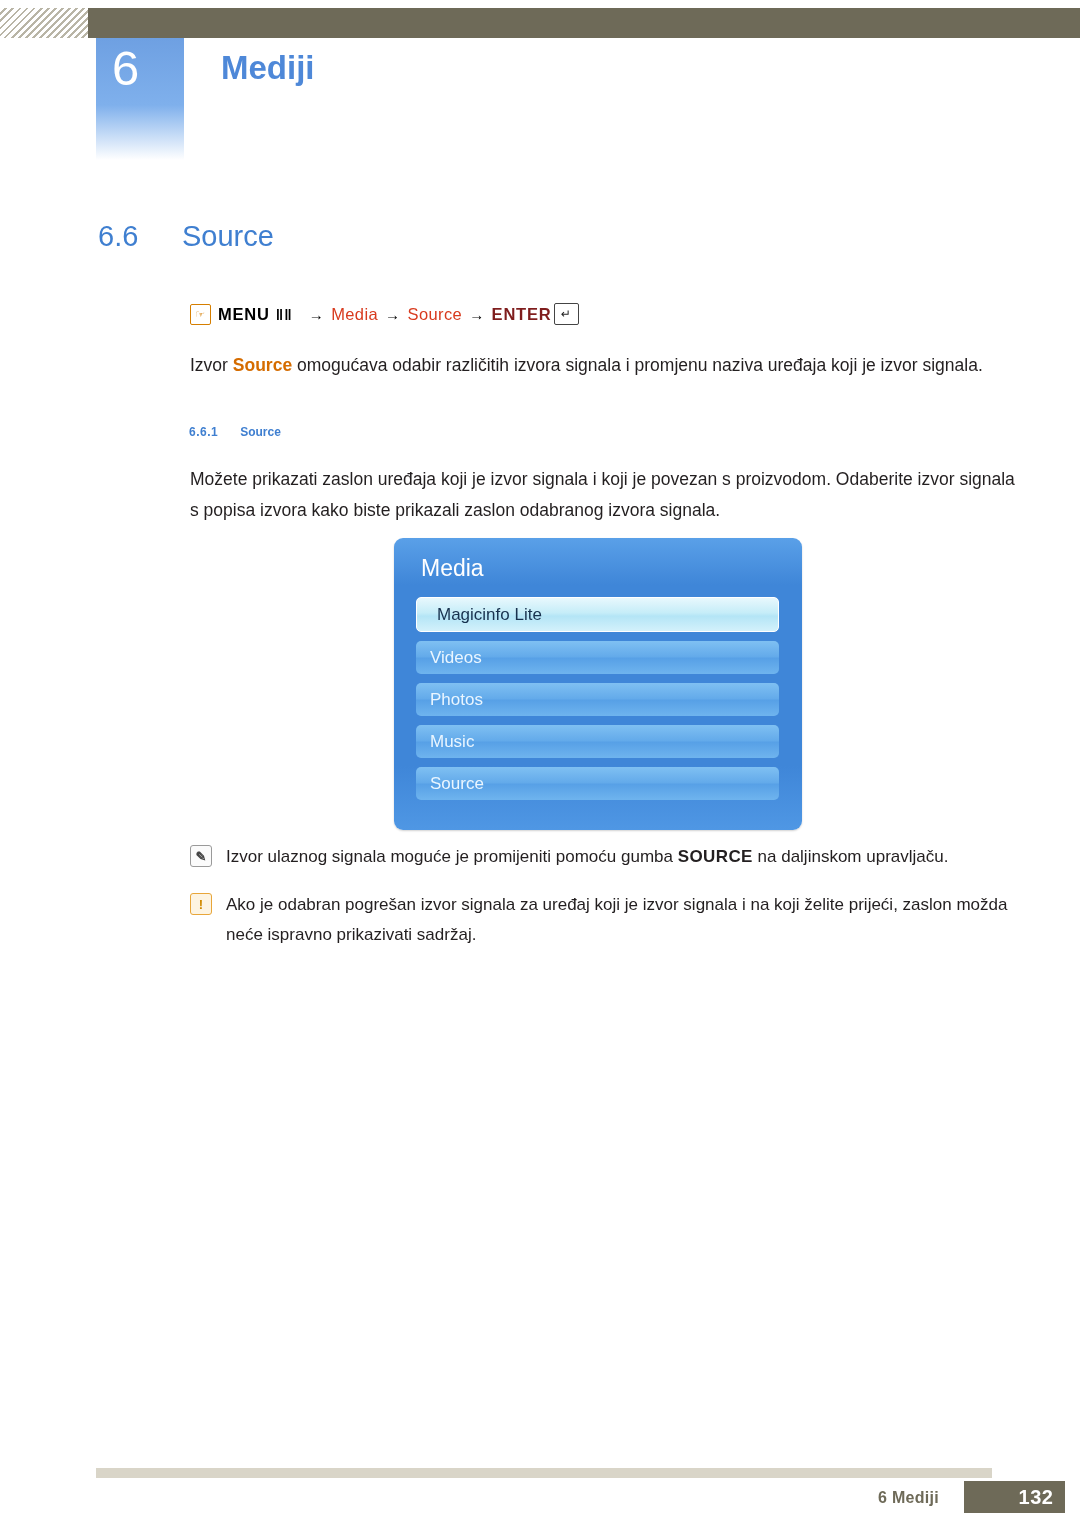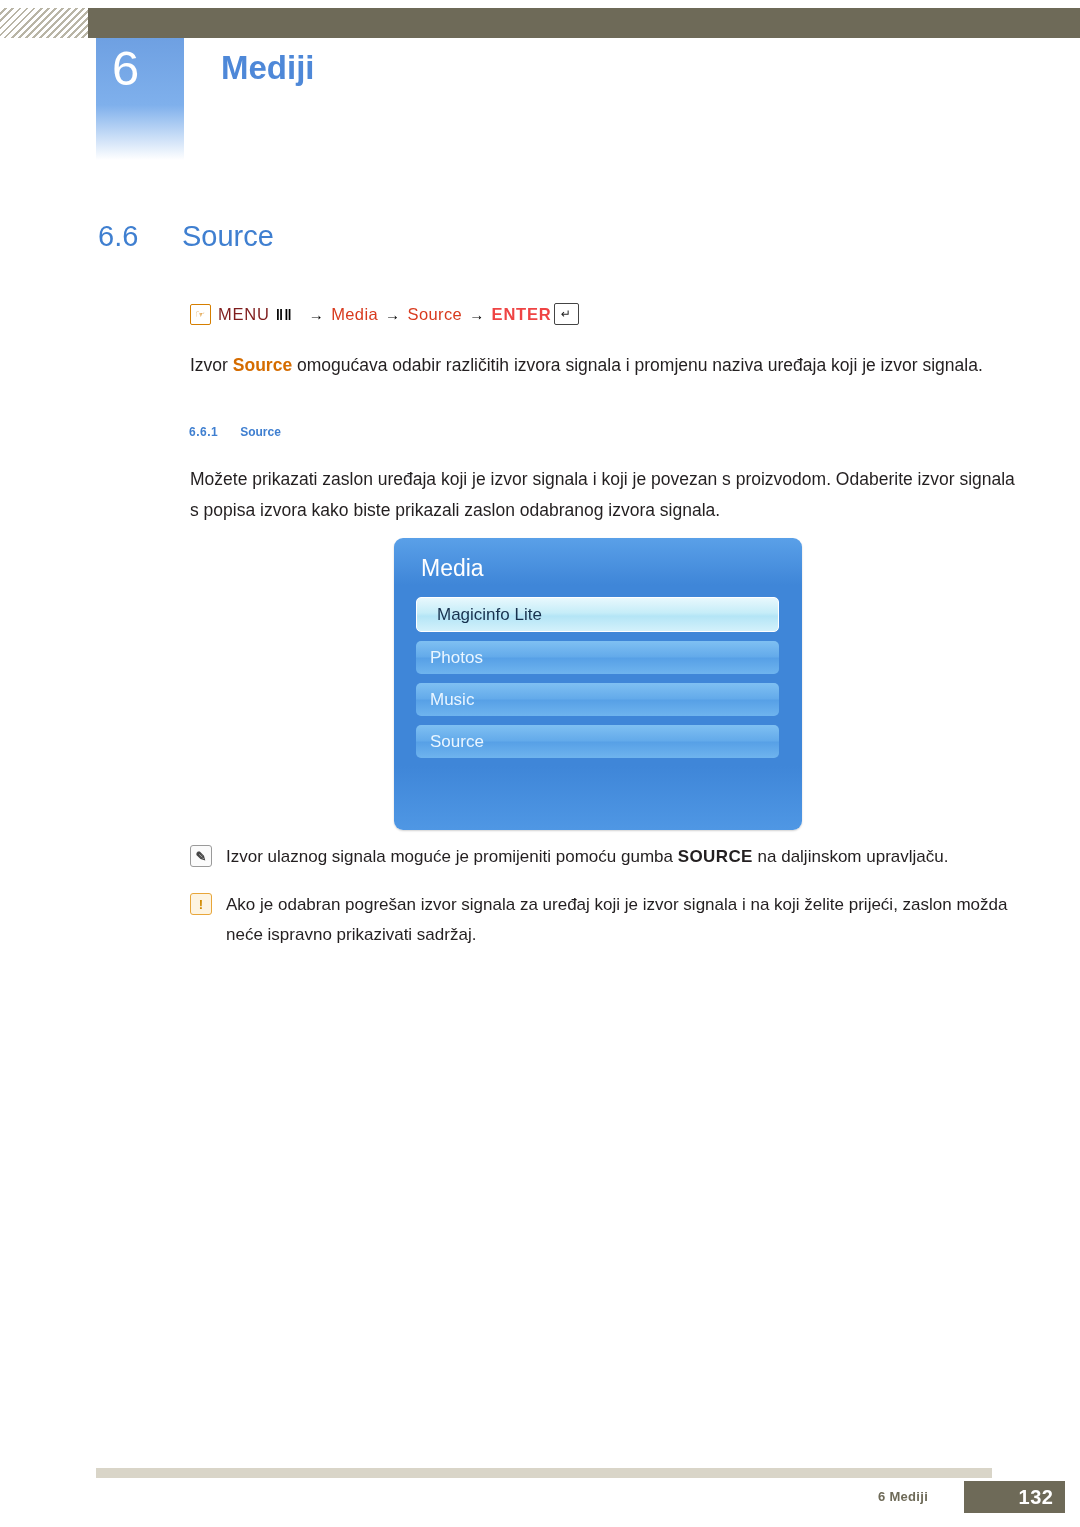--- a/index.html
+++ b/index.html
@@ -102,43 +102,43 @@
     width: 19px;
     height: 19px;
     border: 1px solid #d57e00;
     border-radius: 2px;
     margin-right: 7px;
     font-size: 11px;
     color: #d57e00;
     line-height: 1;
   }
   .mp-menu {
-    color: #7f1d1d;
-    font-weight: normal;
+    color: #000000;
+    font-weight: bold;
     letter-spacing: 0.8px;
   }
   .menu-glyph {
     display: inline-block;
     margin: 0 9px 0 6px;
     letter-spacing: 1px;
     color: #000;
     font-size: 15px;
     font-weight: bold;
   }
   .mp-arrow {
     color: #000;
     margin: 0 7px;
     font-size: 15px;
   }
   .mp-red {
     color: #d83a1e;
     font-weight: normal;
   }
   .mp-enter {
-    color: #ef4444;
+    color: #7f1d1d;
     font-weight: bold;
     letter-spacing: 0.8px;
   }
   .enter-key {
     display: inline-flex;
     align-items: center;
     justify-content: center;
     width: 23px;
     height: 20px;
     border: 1px solid #444;
@@ -272,21 +272,21 @@
     left: 96px;
     top: 1468px;
     width: 896px;
     height: 10px;
     background: #d9d5c8;
   }
   .footer-label {
     position: absolute;
     top: 1489px;
     left: 878px;
-    font-size: 13px;
+    font-size: 16px;
     color: #6e6a58;
     font-weight: bold;
     letter-spacing: 0.3px;
   }
   .footer-page {
     position: absolute;
     top: 1481px;
     left: 964px;
     width: 58px;
     height: 32px;
@@ -333,20 +333,21 @@
 <div class="subsec">
   <span class="num">6.6.1</span><span class="txt">Source</span>
 </div>
 
 <div class="para para-body">Možete prikazati zaslon uređaja koji je izvor signala i koji je povezan s proizvodom. Odaberite izvor signala s popisa izvora kako biste prikazali zaslon odabranog izvora signala.</div>
 
 <div class="osd">
   <div class="osd-title">Media</div>
   <div class="osd-list">
     <div class="osd-item selected">Magicinfo Lite</div>
+    <div class="osd-item">Videos</div>
     <div class="osd-item">Photos</div>
     <div class="osd-item">Music</div>
     <div class="osd-item">Source</div>
   </div>
 </div>
 
 <div class="note note-1">
   <span class="note-icon note-pencil">✎</span>
   <span class="note-text"><span>Izvor ulaznog signala moguće je promijeniti pomoću gumba </span><span class="src-kw">SOURCE</span><span> na daljinskom upravljaču.</span></span>
 </div>

